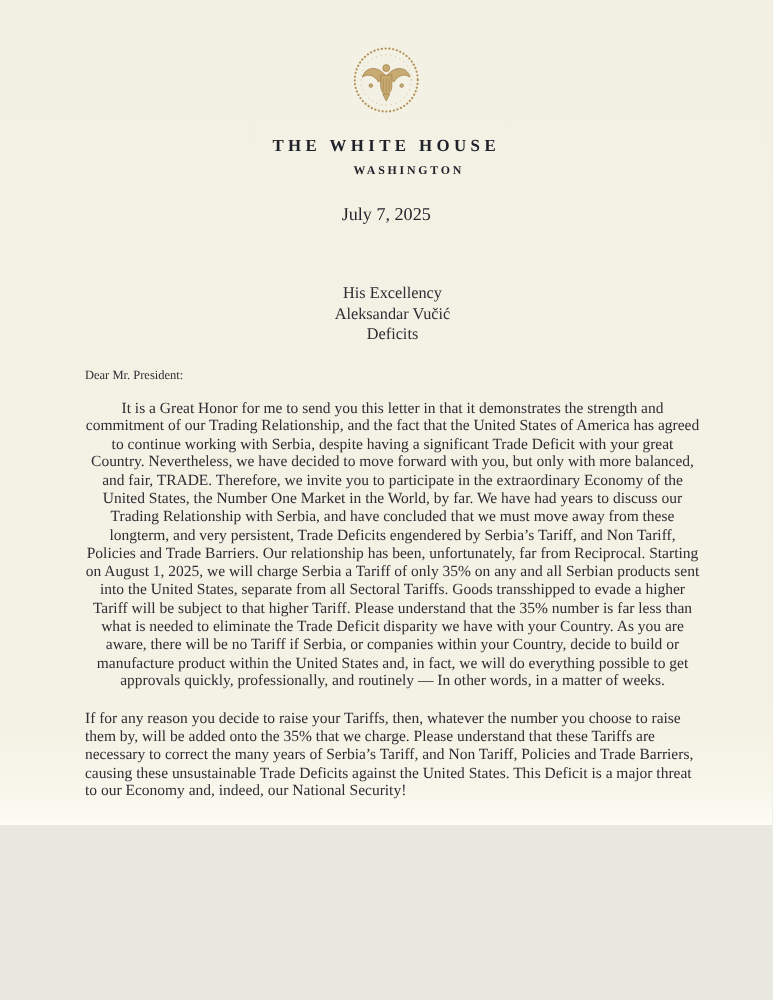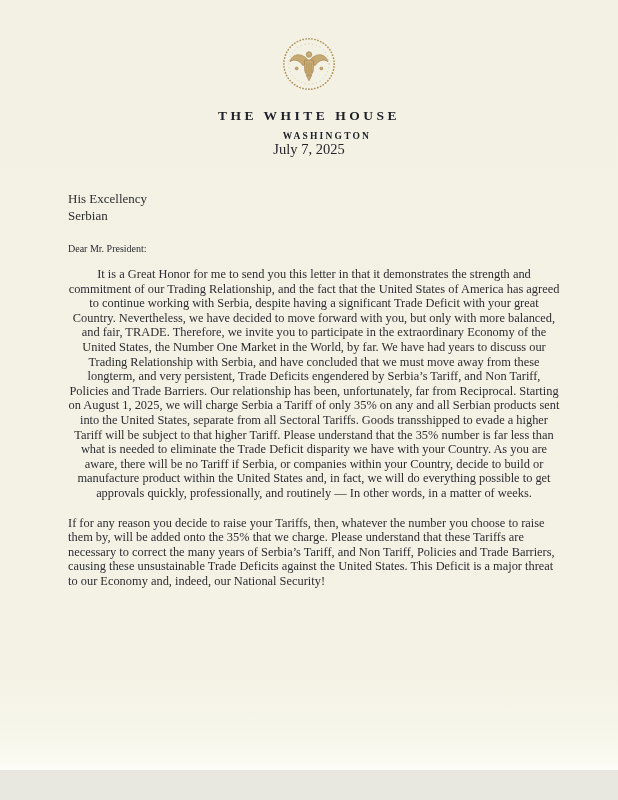--- a/index.html
+++ b/index.html
@@ -3,21 +3,21 @@
 <meta charset="utf-8">
 <style>
   html, body {
     margin: 0;
     padding: 0;
     background: #e8e8e0;
   }
   .page {
     position: relative;
     width: 618px;
-    height: 770px;
+    height: 660px;
     margin: 0 auto;
     background: #f3f2e4;
     background-image: linear-gradient(180deg,
       #f2f1e3 0%,
       #f3f2e5 88%,
       #f7f6ea 95%,
       #fbfaf1 98.6%,
       #fdfdf7 100%);
     font-family: "Liberation Serif", "DejaVu Serif", serif;
     color: #2e2d33;
@@ -42,32 +42,34 @@
   }
   .letterhead-subtitle {
     margin-top: 7px;
     font-size: 9.5px;
     font-weight: bold;
     letter-spacing: 2.2px;
     color: #20222b;
     padding-left: 36px;
   }
   .date-line {
+    margin-top: 22px;
     text-align: center;
     font-size: 14.5px;
     color: #26252c;
   }
   .content {
     margin-left: 68px;
     width: 492px;
   }
   .recipient-block {
-    margin-top: 33px;
+    margin-top: 45px;
     font-size: 13px;
     line-height: 16.5px;
+    text-align: center;
   }
   .salutation {
     margin-top: 19px;
     font-size: 10px;
   }
   .body-paragraph {
     margin: 0;
     margin-top: 15px;
     font-size: 12.4px;
     line-height: 14.6px;
@@ -115,21 +117,22 @@
     <div class="letterhead-title">THE WHITE HOUSE</div>
     <div class="letterhead-subtitle">WASHINGTON</div>
   </div>
 
   <div class="date-line">July 7, 2025</div>
 
   <div class="content">
 
     <div class="recipient-block">
       <div>His Excellency</div>
-      <div>Serbian</div>
+      <div>Aleksandar Vučić</div>
+      <div>Deficits</div>
     </div>
 
     <div class="salutation">Dear Mr. President:</div>
 
     <p class="body-paragraph">It is a Great Honor for me to send you this letter in that it demonstrates the strength and commitment of our Trading Relationship, and the fact that the United States of America has agreed to continue working with Serbia, despite having a significant Trade Deficit with your great Country. Nevertheless, we have decided to move forward with you, but only with more balanced, and fair, TRADE. Therefore, we invite you to participate in the extraordinary Economy of the United States, the Number One Market in the World, by far. We have had years to discuss our Trading Relationship with Serbia, and have concluded that we must move away from these longterm, and very persistent, Trade Deficits engendered by Serbia’s Tariff, and Non Tariff, Policies and Trade Barriers. Our relationship has been, unfortunately, far from Reciprocal. Starting on August 1, 2025, we will charge Serbia a Tariff of only 35% on any and all Serbian products sent into the United States, separate from all Sectoral Tariffs. Goods transshipped to evade a higher Tariff will be subject to that higher Tariff. Please understand that the 35% number is far less than what is needed to eliminate the Trade Deficit disparity we have with your Country. As you are aware, there will be no Tariff if Serbia, or companies within your Country, decide to build or manufacture product within the United States and, in fact, we will do everything possible to get approvals quickly, professionally, and routinely — In other words, in a matter of weeks.</p>
 
     <p class="body-paragraph">If for any reason you decide to raise your Tariffs, then, whatever the number you choose to raise them by, will be added onto the 35% that we charge. Please understand that these Tariffs are necessary to correct the many years of Serbia’s Tariff, and Non Tariff, Policies and Trade Barriers, causing these unsustainable Trade Deficits against the United States. This Deficit is a major threat to our Economy and, indeed, our National Security!</p>
 
   </div>
 

